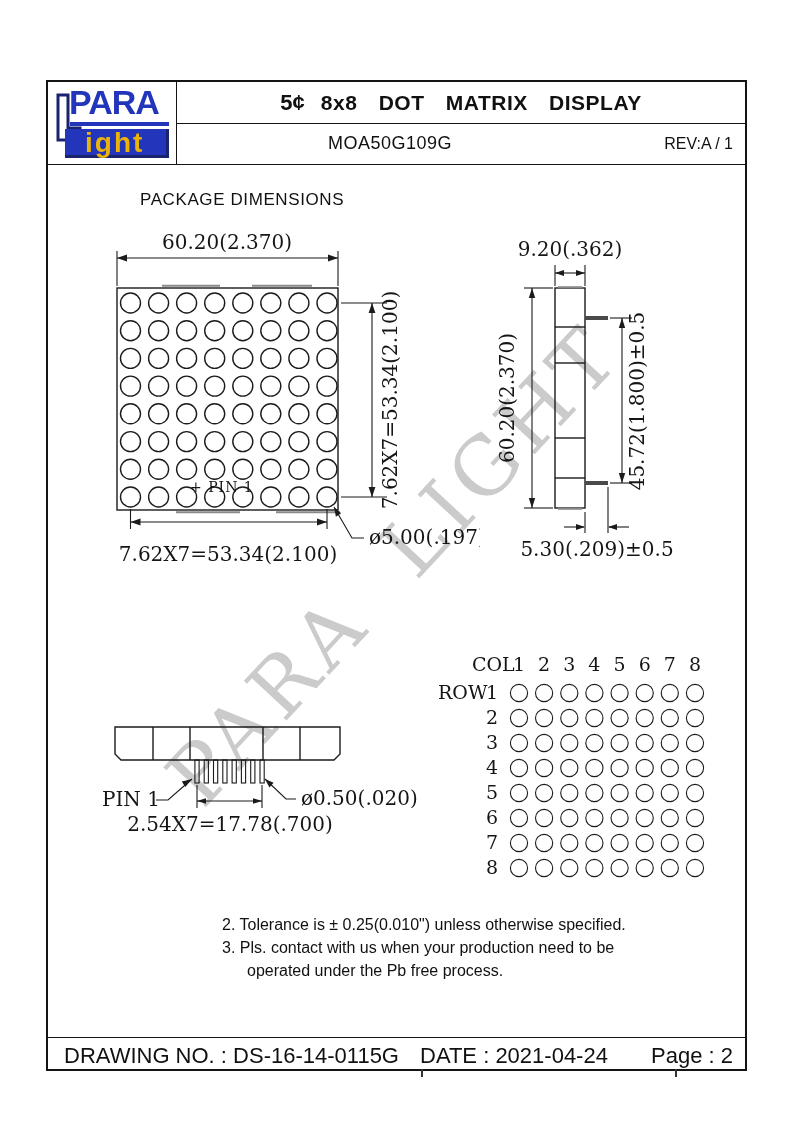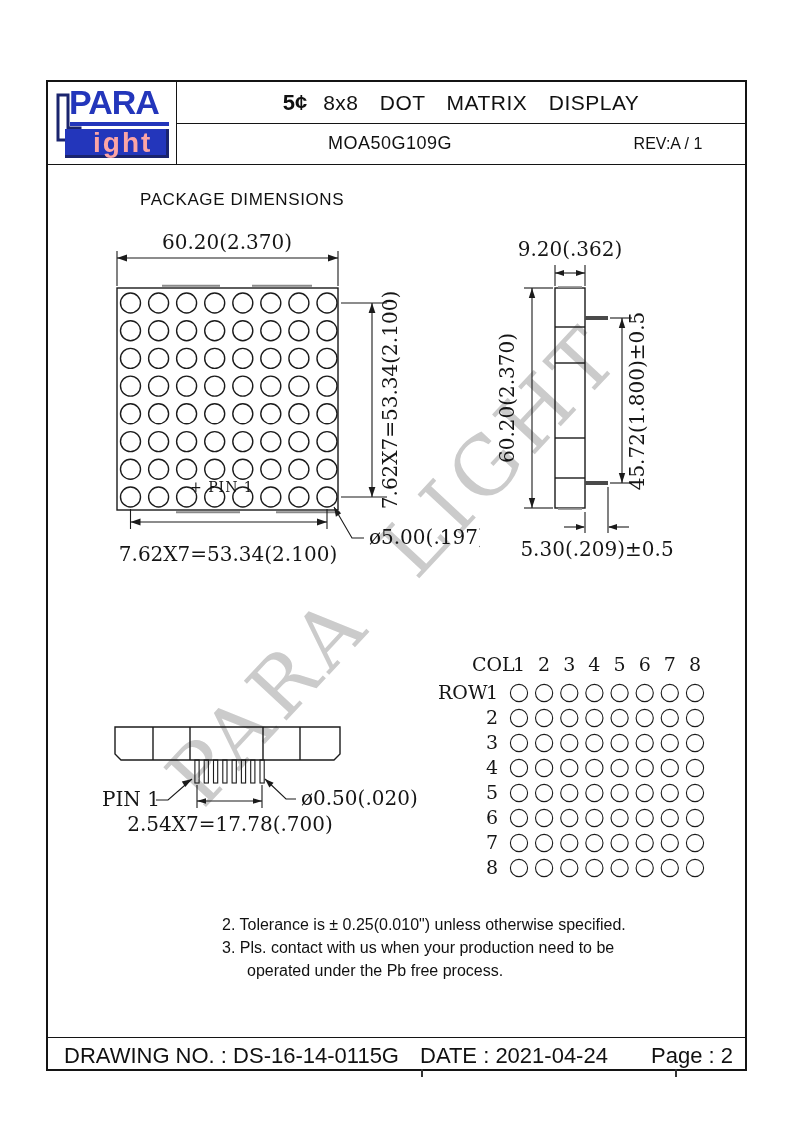--- a/index.html
+++ b/index.html
@@ -9,29 +9,29 @@
          border:2.5px solid #141414;box-sizing:border-box;background:transparent;}
   
   .header{display:flex;height:82px;border-bottom:1.8px solid #141414;}
   .logo-cell{width:128px;border-right:1.8px solid #141414;position:relative;flex:none;}
   .logo-wrap{position:absolute;left:7px;top:5px;width:114px;height:72px;}
   .logo-para{position:absolute;left:14px;top:-4px;font-size:34px;font-weight:bold;
              letter-spacing:-1px;color:var(--blue,#2336bb);}
   .logo-underline{position:absolute;left:15px;top:35px;width:99px;height:4px;background:var(--blue,#2336bb);}
   .logo-ight{position:absolute;left:10px;top:42px;width:104px;height:29px;background:var(--blue,#2336bb);
              border-right:3px solid var(--navy,#1a246e);border-bottom:3px solid var(--navy,#1a246e);
-             color:#fca5a5;font-weight:bold;font-size:28px;line-height:27px;padding-left:28px;
+             color:#eab308;font-weight:bold;font-size:28px;line-height:27px;padding-left:20px;
              letter-spacing:2px;box-sizing:border-box;}
   .header-right{flex:1;display:flex;flex-direction:column;}
   .title-row{height:41px;border-bottom:1.8px solid #141414;display:flex;align-items:center;justify-content:center;}
   .title-prefix{font-size:22px;font-weight:bold;margin-right:16px;}
-  .title-rest{font-size:21px;word-spacing:15px;letter-spacing:.5px;}
+  .title-rest{font-size:21px;word-spacing:15px;letter-spacing:.5px;font-weight:bold;}
   .part-row{height:39px;display:flex;align-items:center;}
   .part-center{flex:1;text-align:center;font-size:18px;letter-spacing:.5px;}
-  .rev{width:130px;text-align:center;padding-right:12px;font-size:16px;flex:none;}
+  .rev{width:130px;text-align:right;padding-right:12px;font-size:16px;flex:none;}
   
   .content{position:absolute;left:0;top:82px;right:0;bottom:31px;}
   .watermark{position:absolute;left:346px;top:401px;transform:translate(-50%,-50%) rotate(-47deg);
              font-family:"DejaVu Serif",serif;font-size:80px;color:#cbcbcb;white-space:nowrap;
              letter-spacing:7px;word-spacing:30px;}
   .section-title{position:absolute;left:92px;top:26px;font-size:17px;letter-spacing:.6px;}
   .drawing{position:absolute;}
   svg text{font-family:"DejaVu Serif",serif;fill:#151515;stroke:none;}
   .dim{font-size:20px;}
   .dim-s{font-size:14px;letter-spacing:1px;}

